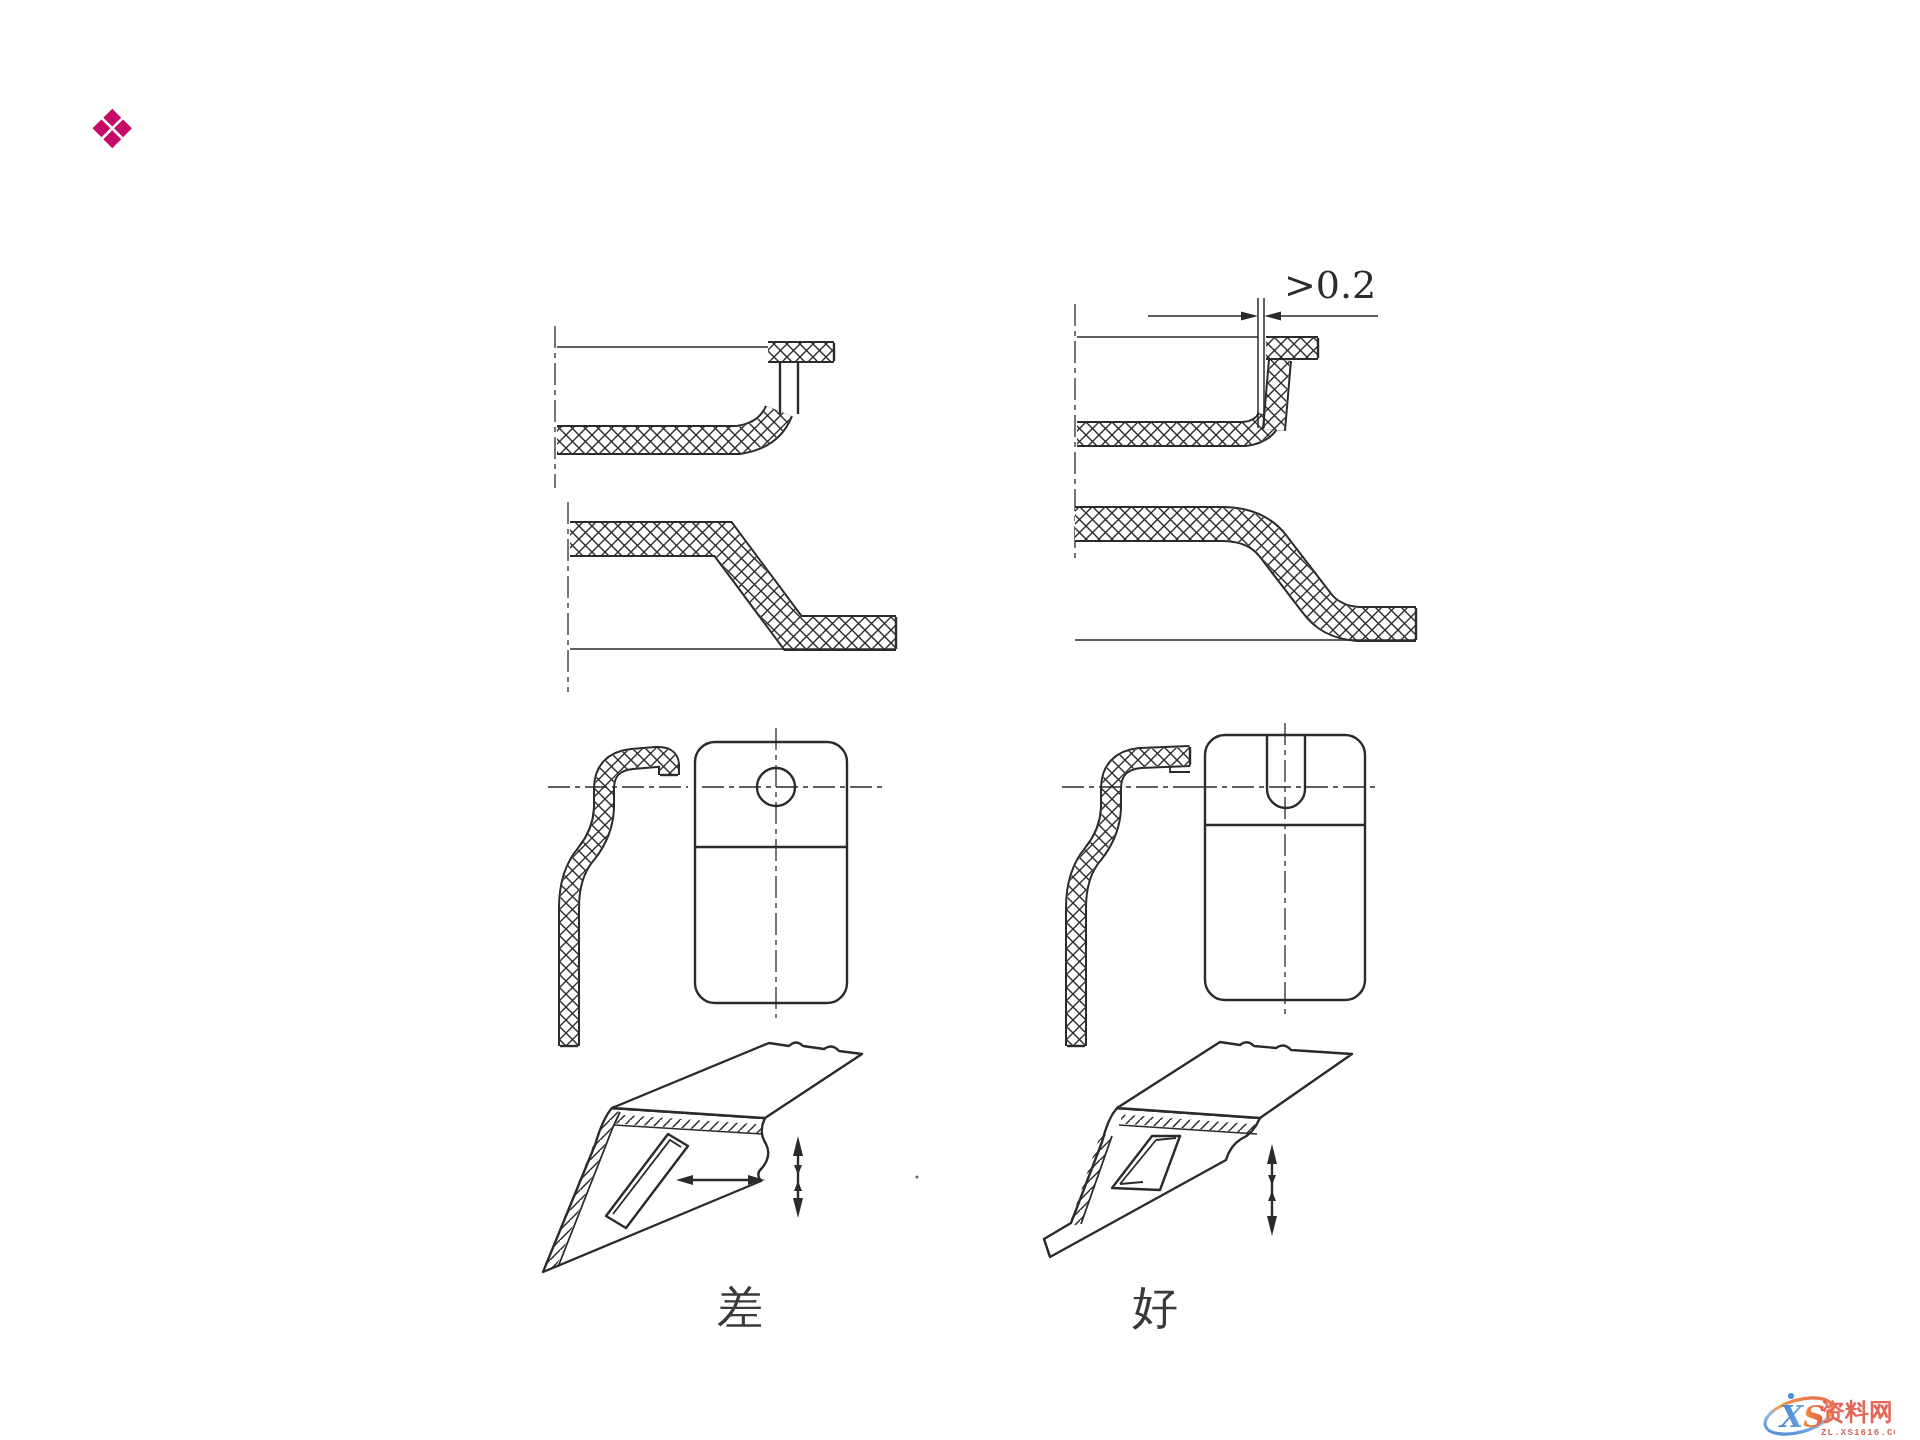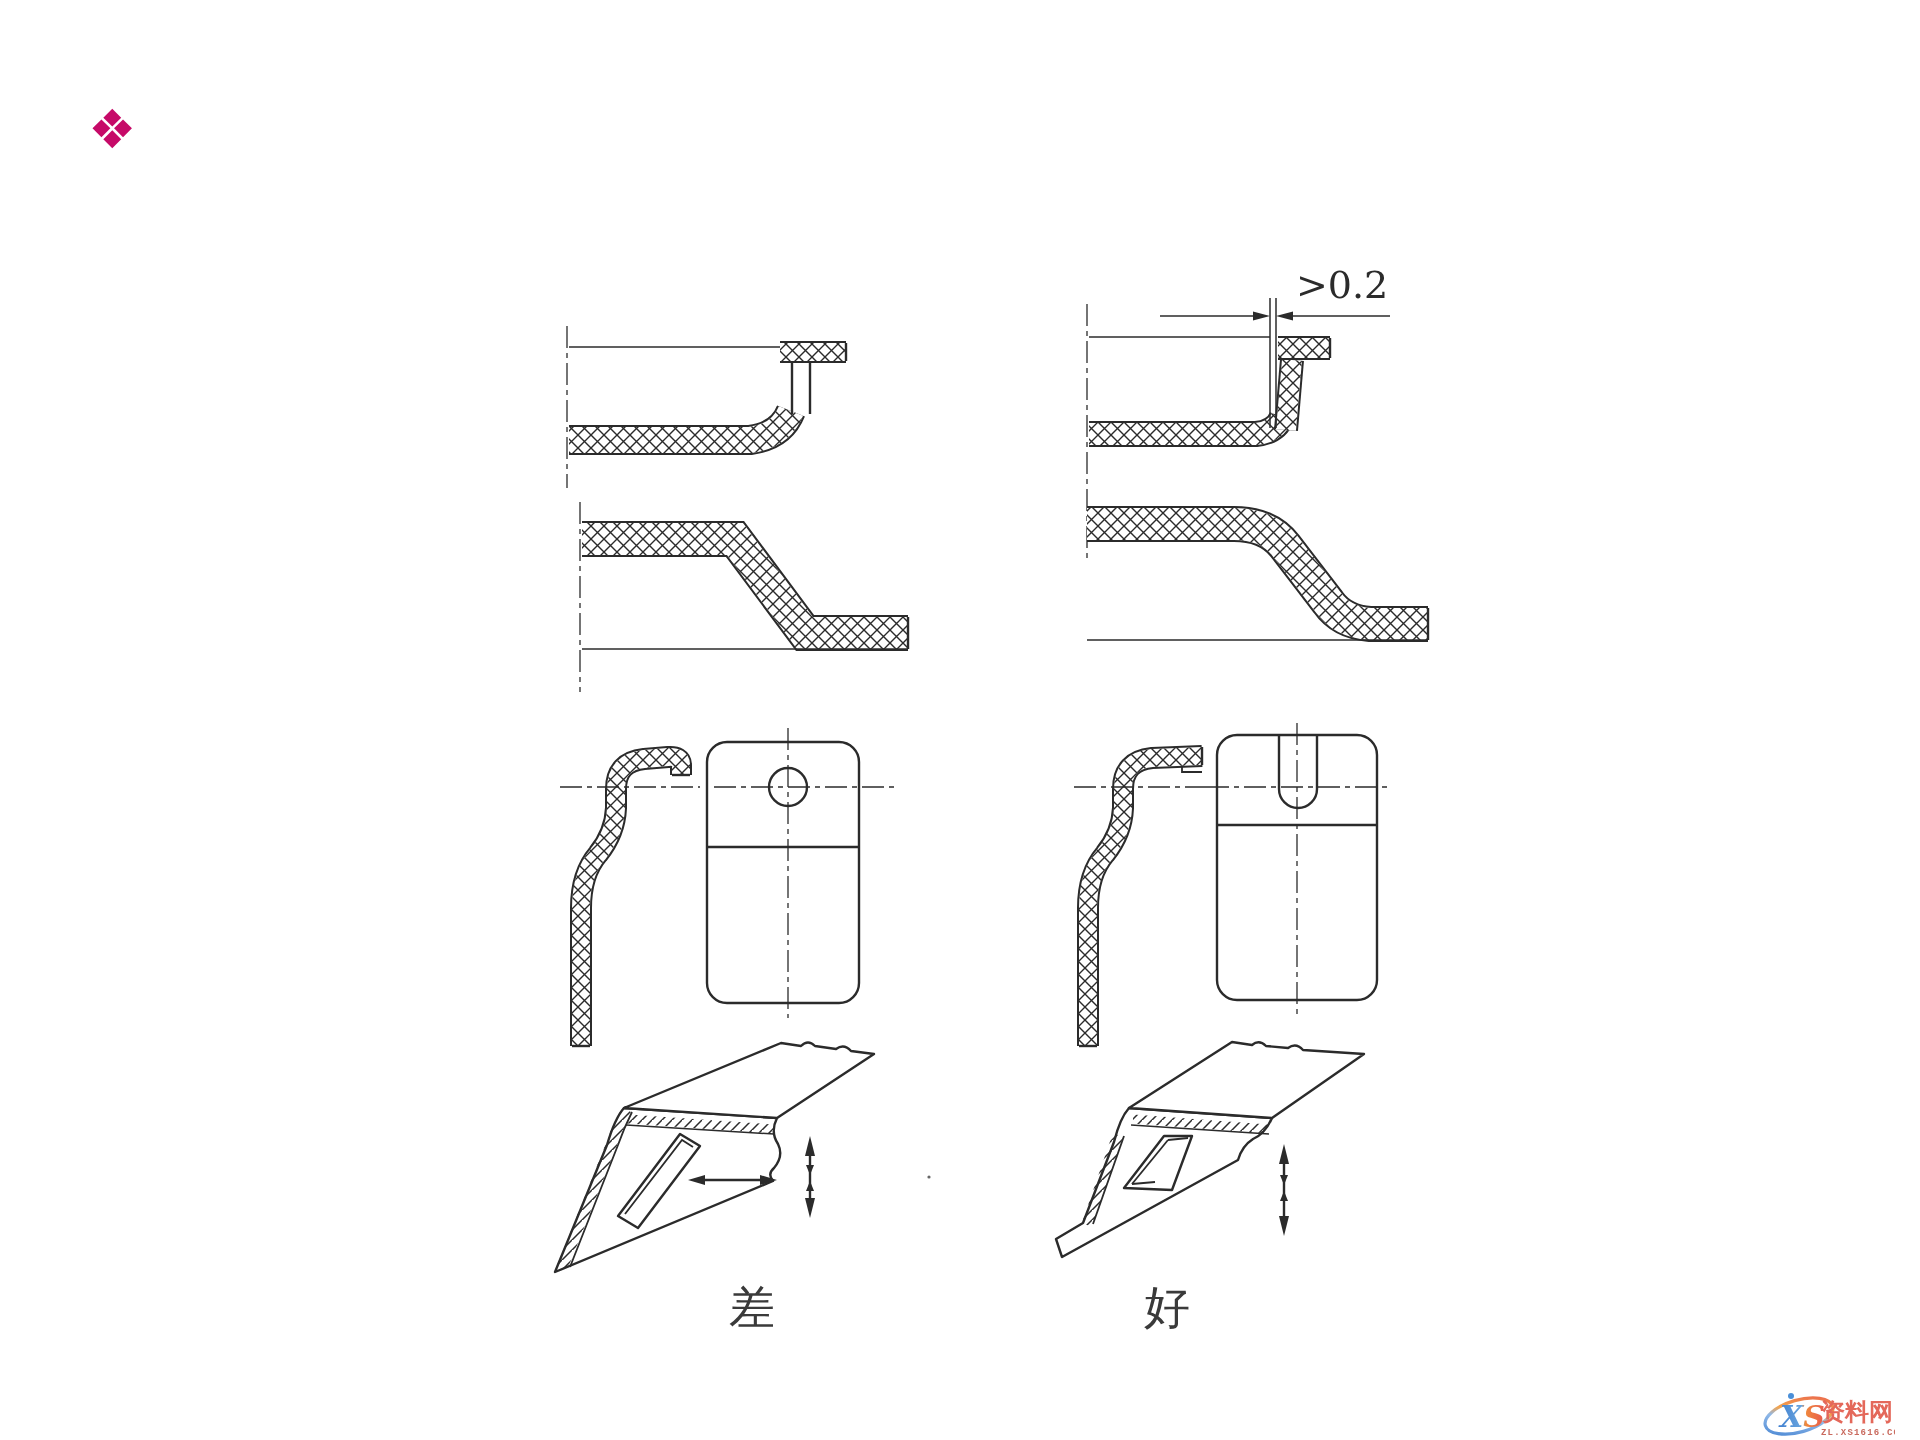--- a/index.html
+++ b/index.html
@@ -11,21 +11,21 @@
     position:absolute;left:88px;top:96px;display:flex;align-items:center;gap:28px;
   }
   .bullet{
     font-size:54px;color:var(--bullet-color,#c60a68);line-height:1;
     transform:translateY(6px);
   }
   .title-text{
     font-size:76px;font-weight:bold;color:var(--title-color,#186058);
     letter-spacing:5px;font-family:"Liberation Sans",sans-serif;
   }
-  .figure-wrap{position:absolute;left:552px;top:240px;width:980px;height:1100px;}
+  .figure-wrap{position:absolute;left:540px;top:240px;width:980px;height:1100px;}
   .watermark{position:absolute;left:1745px;top:1390px;width:150px;height:50px;}
 
   
   .ln  {fill:none;stroke:var(--line-color,#2b2b2b);stroke-width:2.4;stroke-linejoin:round;}
   .ln18{fill:none;stroke:var(--line-color,#2b2b2b);stroke-width:1.8;}
   .thin{fill:none;stroke:var(--line-color,#2b2b2b);stroke-width:1.5;}
   .cl  {fill:none;stroke:var(--line-color,#2b2b2b);stroke-width:1.3;stroke-dasharray:22 5 5 5;}
   .sb  {fill:none;stroke:var(--line-color,#2b2b2b);stroke-linejoin:round;}
   .sw  {fill:none;stroke:#ffffff;stroke-linejoin:round;}
   .sh  {fill:none;stroke:url(#xh);stroke-linejoin:round;}

